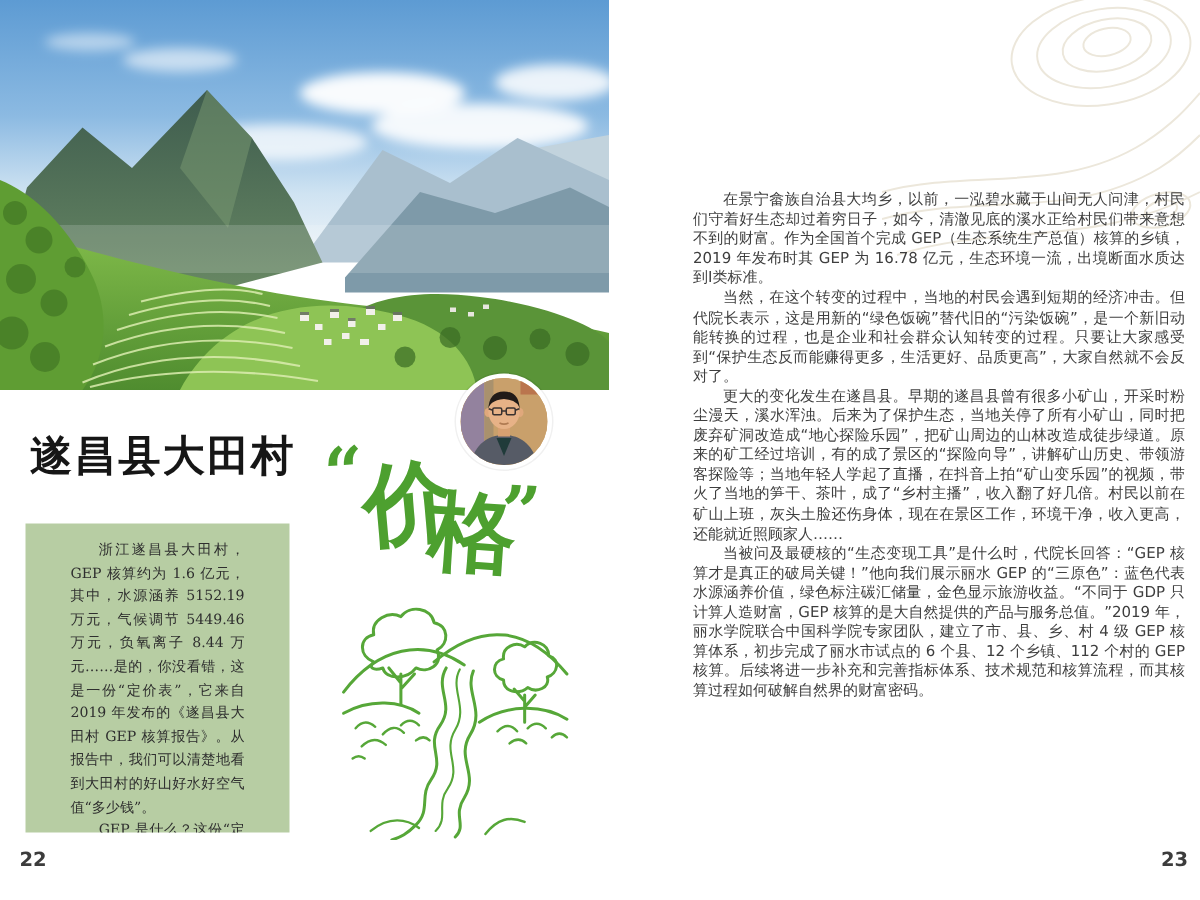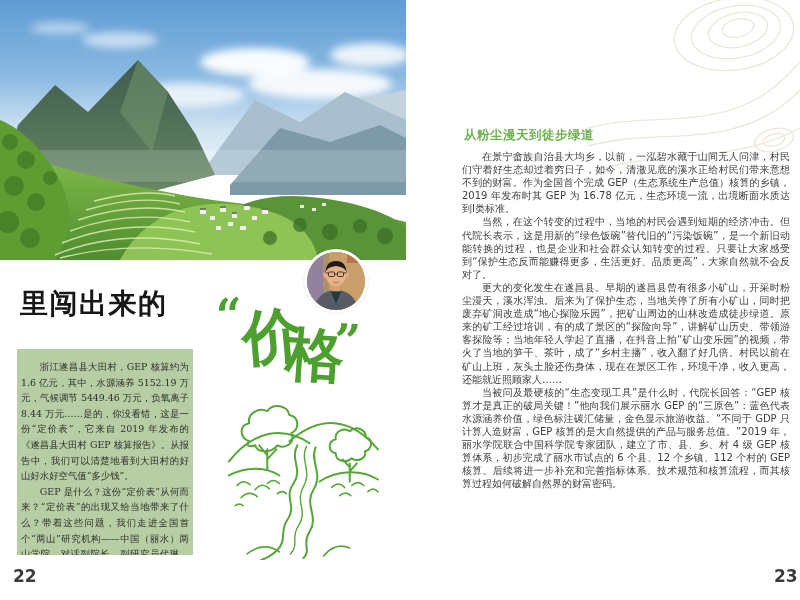--- a/index.html
+++ b/index.html
@@ -29,31 +29,31 @@
   .price-art{position:absolute;left:212px;top:292px;width:170px;height:112px;color:#4da02f;
     font-family:"DejaVu Serif","Liberation Serif",serif;font-weight:bold;}
   .price-art span{position:absolute;line-height:1;display:block;}
   .pa-qopen{left:4px;top:0px;font-size:46px;transform:rotate(-4deg);}
   .pa-jia{left:30px;top:14px;font-size:60px;transform:rotate(-5deg);}
   .pa-ge{left:74px;top:34px;font-size:58px;transform:rotate(4deg);}
   .pa-qclose{left:122px;top:26px;font-size:46px;transform:rotate(3deg);}
 
   .green-box{
     position:absolute;left:17px;top:349px;width:176px;height:206px;background:#b7cda3;
-    box-sizing:border-box;padding:10px 4px;overflow:hidden;
+    box-sizing:border-box;padding:10px 30px;overflow:hidden;
   }
   .green-box p{
     margin:0;text-indent:2em;font-size:9.4px;line-height:15.6px;color:#2e2e2e;
     text-align:justify;font-family:"DejaVu Serif","Liberation Serif",serif;
   }
 
   .illustration{position:absolute;left:227px;top:397px;width:156px;height:163px;}
   .illustration svg{display:block;width:100%;height:100%;}
 
-  .pagenum{position:absolute;font-size:17px;font-weight:600;color:#3c3c3c;
+  .pagenum{position:absolute;font-size:13px;font-weight:600;color:#3c3c3c;
     font-family:"DejaVu Sans",sans-serif;}
   .pn-left{left:13px;top:566px;}
   .pn-right{left:774px;top:566px;}
 
   
   .contours{position:absolute;right:0;top:0;width:212px;height:172px;pointer-events:none;}
   .contours svg{display:block;width:100%;height:100%;}
 
   .article{position:absolute;left:462px;top:127px;width:328px;}
   .article h2{
@@ -183,21 +183,21 @@
         <rect x="21.5" y="20" width="6" height="4.5" rx="1"></rect>
         <rect x="30.5" y="20" width="6" height="4.5" rx="1"></rect>
         <line x1="27.5" y1="22" x2="30.5" y2="22"></line>
         <line x1="21.5" y1="21.5" x2="18.8" y2="20.5"></line>
         <line x1="36.5" y1="21.5" x2="39.2" y2="20.5"></line>
       </g>
       <path d="M26,30 Q29,31.5 32,30" stroke="#b07b52" stroke-width="1" fill="none"></path>
     </svg>
   </div>
 
-  <div class="title-main">里闯出来的</div>
+  <div class="title-main">遂昌县大田村</div>
 
   <div class="price-art">
     <span class="pa-qopen">“</span>
     <span class="pa-jia">价</span>
     <span class="pa-ge">格</span>
     <span class="pa-qclose">”</span>
   </div>
 
   <div class="green-box">
     <div class="paras">
@@ -239,21 +239,20 @@
       <path d="M0,128 C60,112 120,130 175,95 C195,82 205,70 212,62"></path>
       <path d="M0,146 C65,128 125,148 185,112 C198,104 206,96 212,90"></path>
       <path d="M10,170 C80,148 140,166 212,128"></path>
       <ellipse cx="186" cy="140" rx="11" ry="6" transform="rotate(-15 186 140)"></ellipse>
       <ellipse cx="186" cy="140" rx="20" ry="11" transform="rotate(-15 186 140)"></ellipse>
     </svg>
   </div>
 
   <div class="article">
     <div class="section-1">
-      <h2>从粉尘漫天到徒步绿道</h2>
       <div class="paras">
           <p>在景宁畲族自治县大均乡，以前，一泓碧水藏于山间无人问津，村民们守着好生态却过着穷日子，如今，清澈见底的溪水正给村民们带来意想不到的财富。作为全国首个完成 GEP（生态系统生产总值）核算的乡镇，2019 年发布时其 GEP 为 16.78 亿元，生态环境一流，出境断面水质达到Ⅰ类标准。</p>
           <p>当然，在这个转变的过程中，当地的村民会遇到短期的经济冲击。但代院长表示，这是用新的“绿色饭碗”替代旧的“污染饭碗”，是一个新旧动能转换的过程，也是企业和社会群众认知转变的过程。只要让大家感受到“保护生态反而能赚得更多，生活更好、品质更高”，大家自然就不会反对了。</p>
           <p>更大的变化发生在遂昌县。早期的遂昌县曾有很多小矿山，开采时粉尘漫天，溪水浑浊。后来为了保护生态，当地关停了所有小矿山，同时把废弃矿洞改造成“地心探险乐园”，把矿山周边的山林改造成徒步绿道。原来的矿工经过培训，有的成了景区的“探险向导”，讲解矿山历史、带领游客探险等；当地年轻人学起了直播，在抖音上拍“矿山变乐园”的视频，带火了当地的笋干、茶叶，成了“乡村主播”，收入翻了好几倍。村民以前在矿山上班，灰头土脸还伤身体，现在在景区工作，环境干净，收入更高，还能就近照顾家人……</p>
         </div>
     </div>
     <div class="section-2">
       <div class="paras">
           <p>当被问及最硬核的“生态变现工具”是什么时，代院长回答：“GEP 核算才是真正的破局关键！”他向我们展示丽水 GEP 的“三原色”：蓝色代表水源涵养价值，绿色标注碳汇储量，金色显示旅游收益。“不同于 GDP 只计算人造财富，GEP 核算的是大自然提供的产品与服务总值。”2019 年，丽水学院联合中国科学院专家团队，建立了市、县、乡、村 4 级 GEP 核算体系，初步完成了丽水市试点的 6 个县、12 个乡镇、112 个村的 GEP 核算。后续将进一步补充和完善指标体系、技术规范和核算流程，而其核算过程如何破解自然界的财富密码。</p>
         </div>

